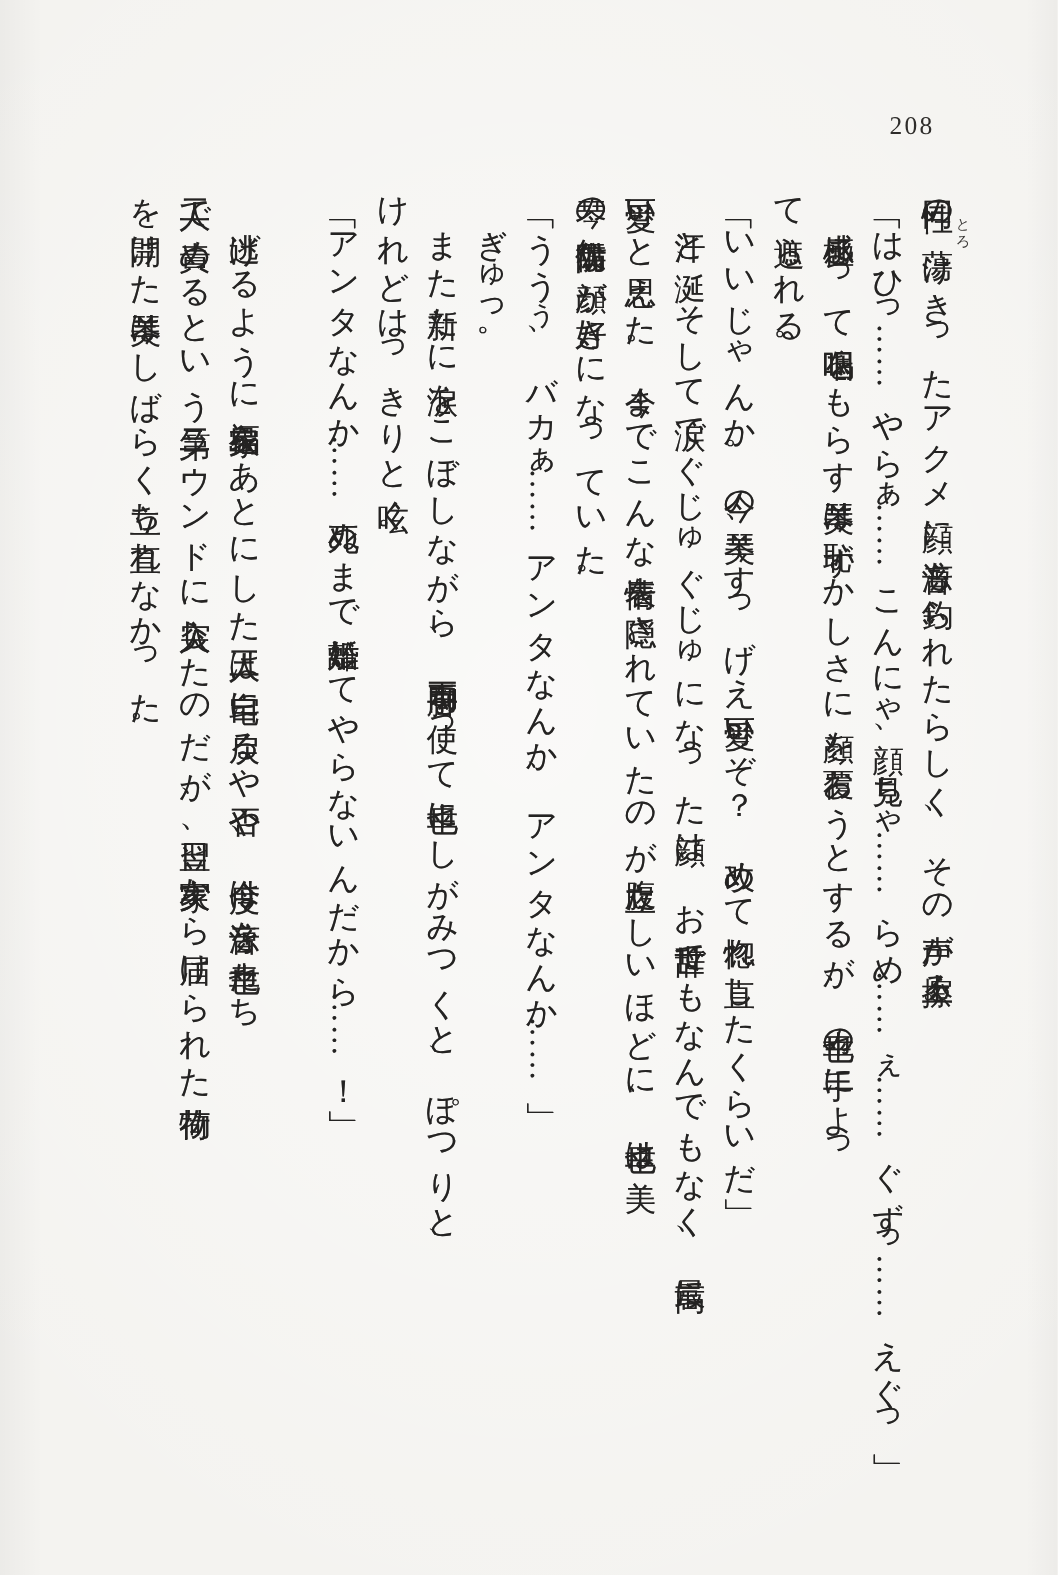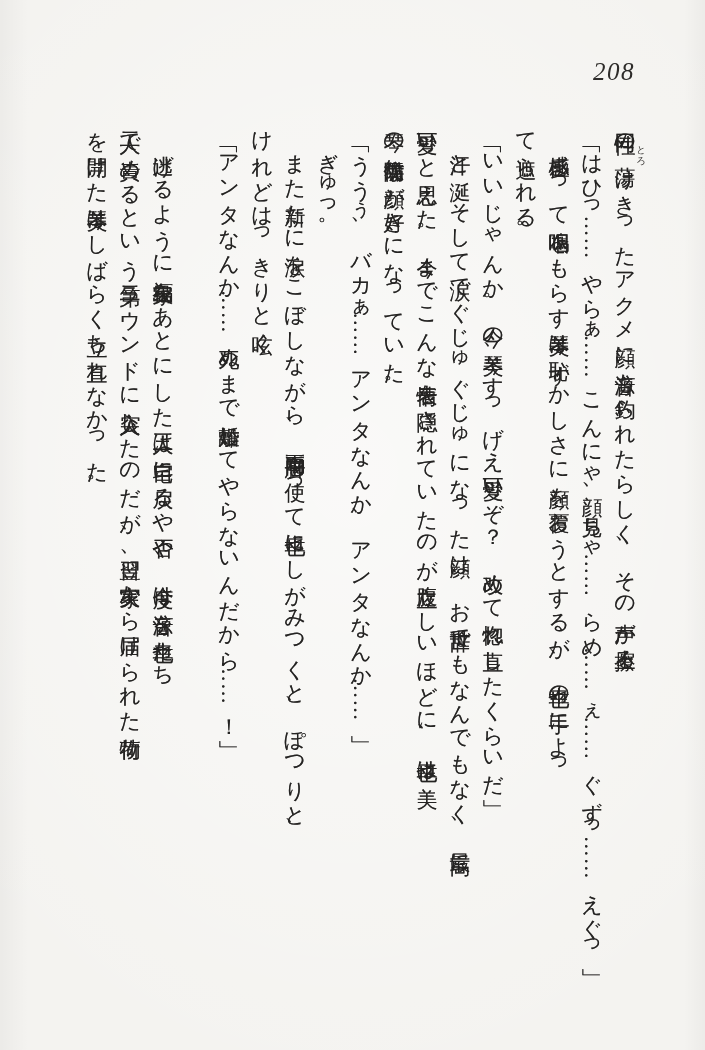--- a/index.html
+++ b/index.html
@@ -12,24 +12,23 @@
   .page {
     position: absolute;
     inset: 0;
     background:
       radial-gradient(ellipse 120% 100% at 50% 45%, rgba(255,255,255,0.55) 0%, rgba(255,255,255,0) 60%),
       linear-gradient(90deg, rgba(0,0,0,0.035) 0%, rgba(0,0,0,0) 4%, rgba(0,0,0,0) 97%, rgba(0,0,0,0.03) 100%),
       #f4f3f0;
   }
   .page-number {
     position: absolute;
-    top: 58px;
+    top: 74px;
     left: 593px;
-    font-style: italic;
-    font-size: 25px;
+    font-size: 17px;
     letter-spacing: 1.5px;
     color: #2e2c2a;
   }
   .text-block {
     position: absolute;
     top: 117px;
     right: 59px;
     height: 840px;
     writing-mode: vertical-rl;
     text-orientation: mixed;

